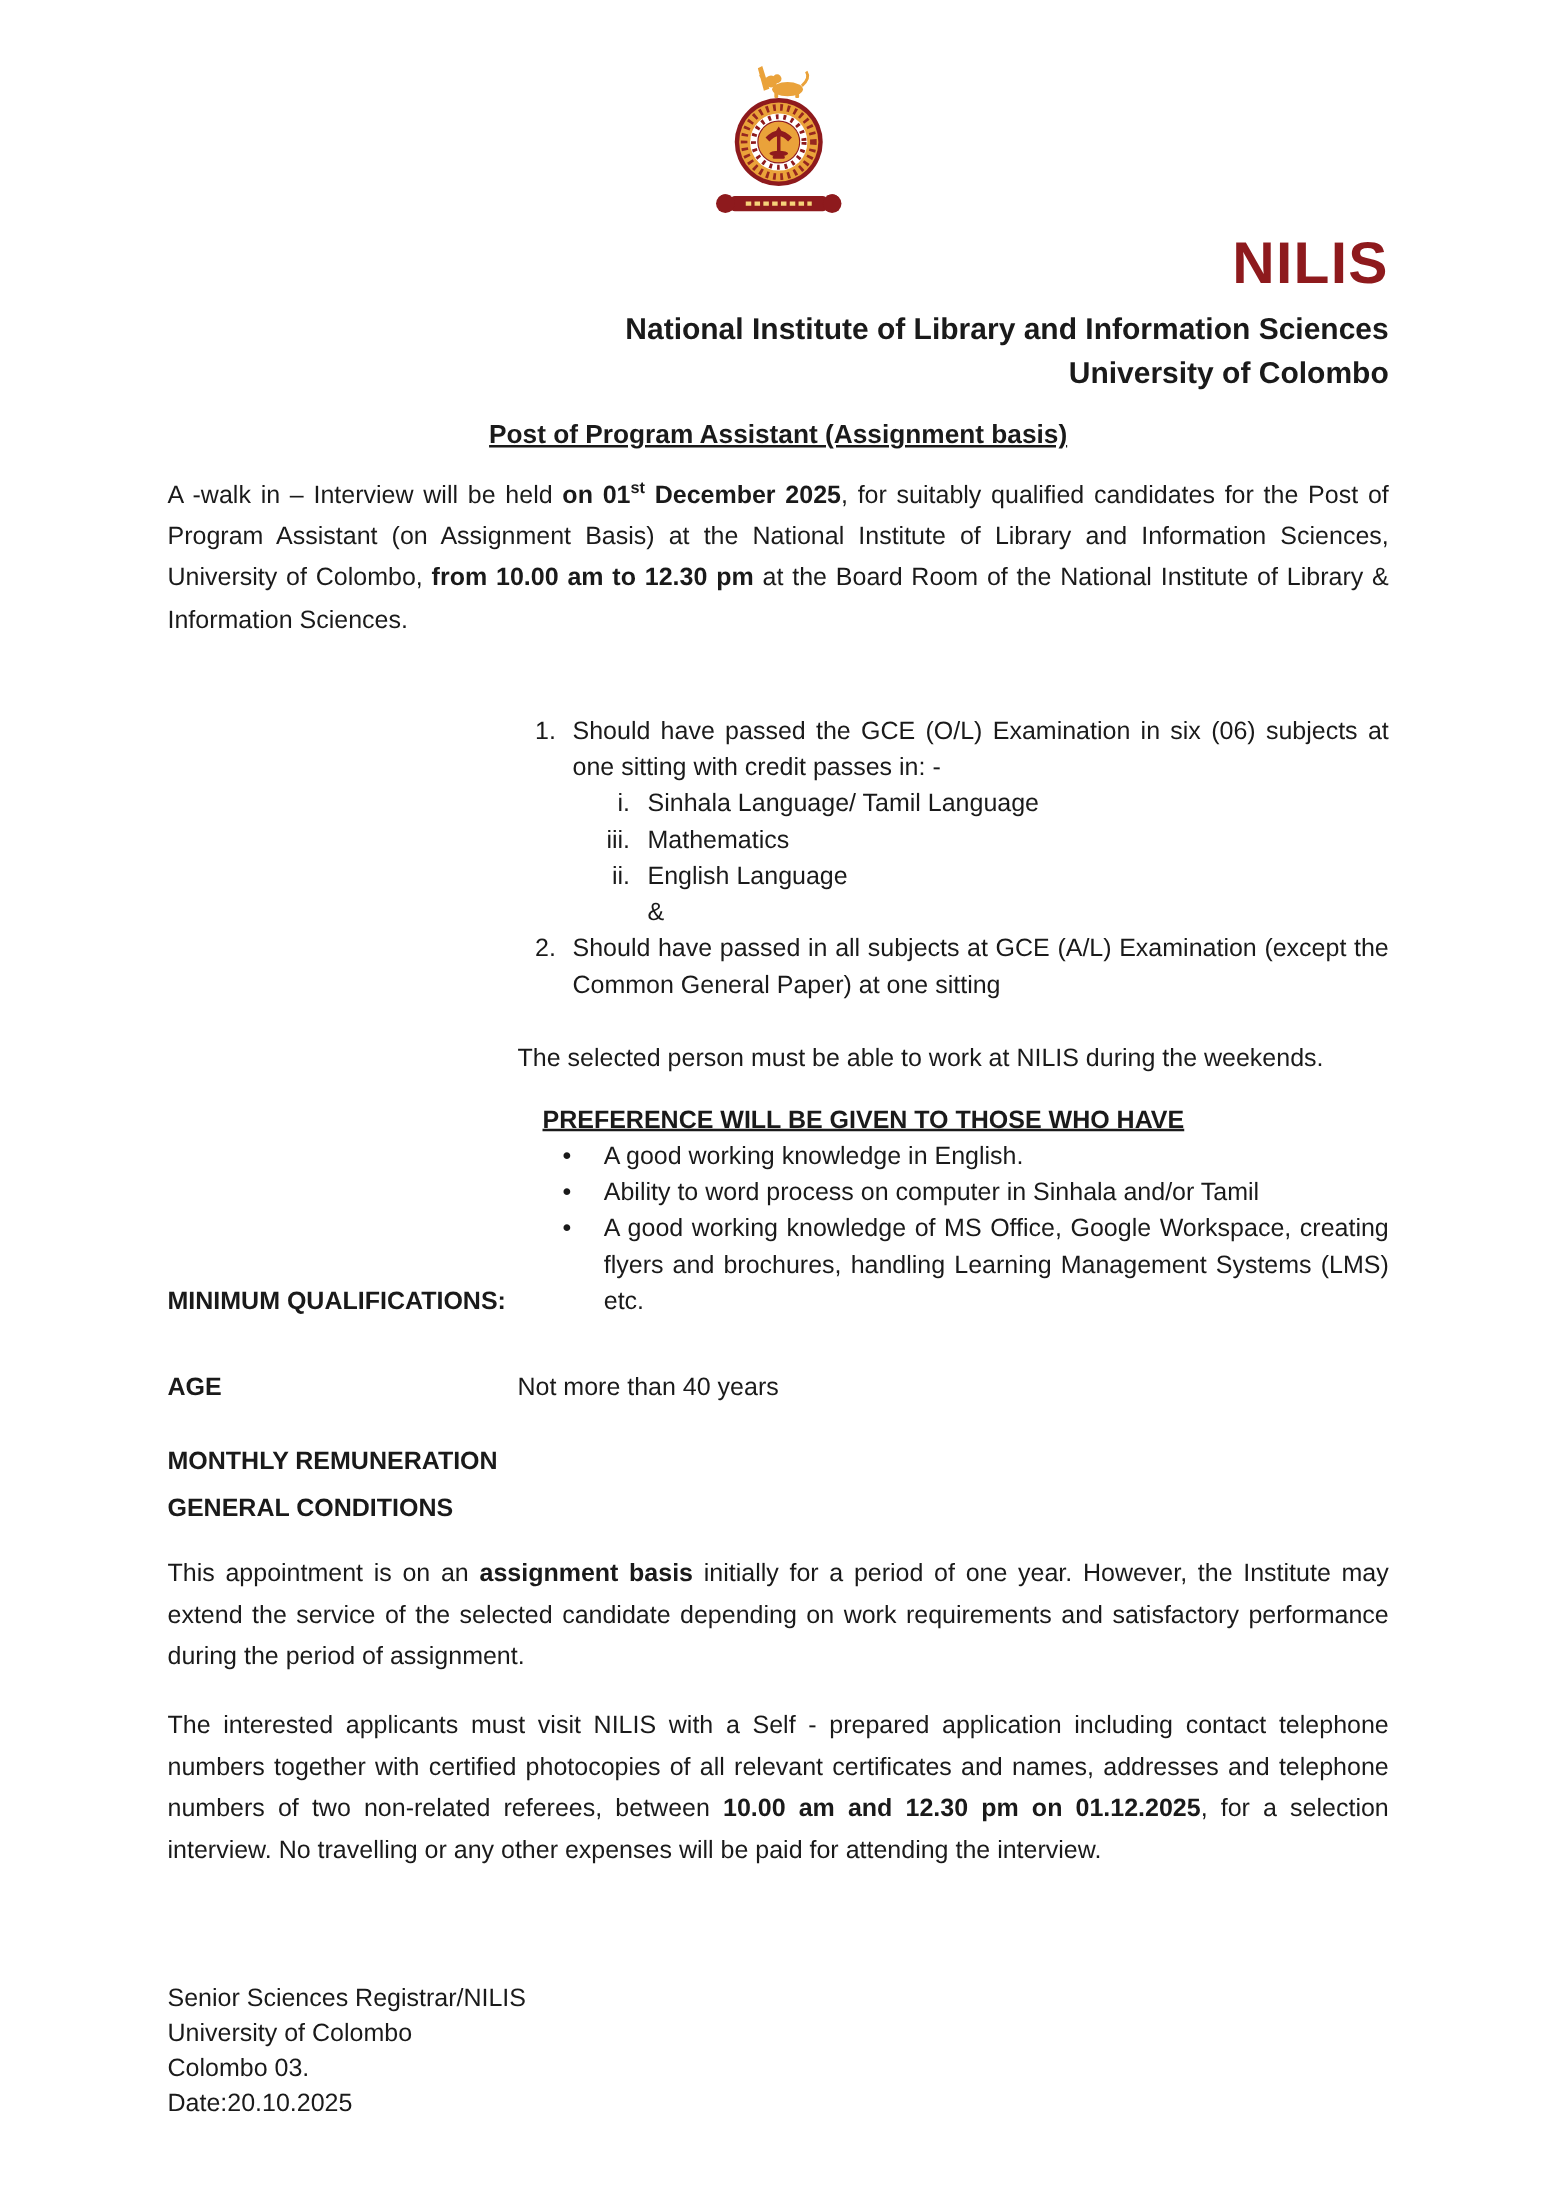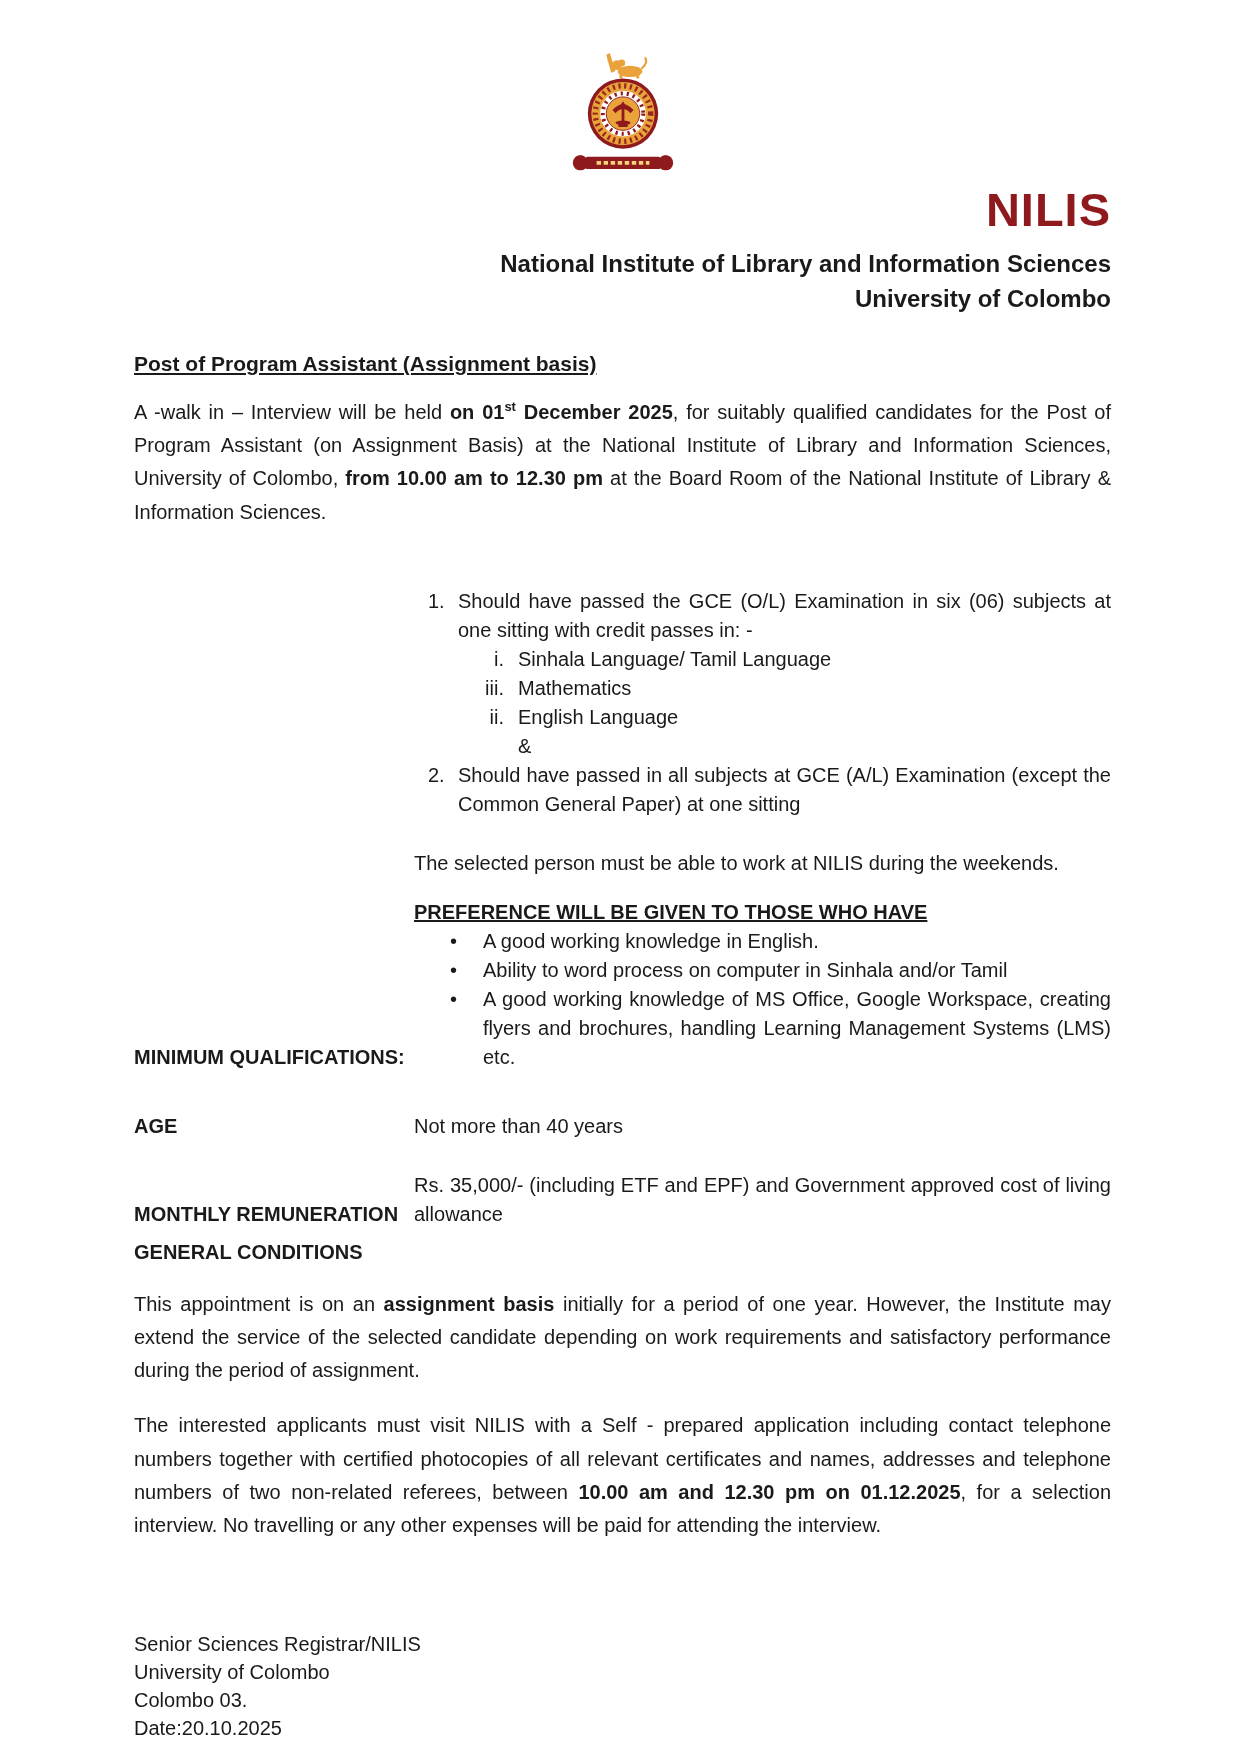--- a/index.html
+++ b/index.html
@@ -7,21 +7,21 @@
   .page{width:1241px;min-height:1755px;box-sizing:border-box;padding:52px 130px 40px 134px;background:#ffffff;}
 
   
   .masthead{text-align:right;}
   .crest{display:block;margin:0 auto;}
   .nilis-wordmark{font-size:47px;font-weight:bold;letter-spacing:1px;color:#8e1a1d;line-height:1;margin-top:2px;}
   .inst-name{font-size:24px;font-weight:bold;margin:16px 0 0;line-height:1.25;}
   .uni-name{font-size:24px;font-weight:bold;margin:5px 0 0;line-height:1.25;}
 
   
-  .post-title-wrap{margin-top:38px;}
+  .post-title-wrap{text-align:center;margin-top:22px;}
   .post-title{font-size:21px;font-weight:bold;text-decoration:underline;}
 
   
   .para{font-size:20px;line-height:1.66;text-align:justify;margin:20px 0 0;}
   .sup{font-size:13px;vertical-align:super;line-height:0;font-weight:bold;}
 
   
   .row{display:flex;align-items:flex-end;}
   .col-label{flex:0 0 280px;width:280px;font-size:20px;font-weight:bold;line-height:1.45;}
   .col-content{flex:1;font-size:20px;line-height:1.45;}
@@ -29,21 +29,21 @@
 
   .num-item{display:flex;padding-left:14px;}
   .num{flex:0 0 30px;}
   .num-text{flex:1;text-align:justify;}
   .roman-list{padding-left:60px;}
   .roman-item{display:flex;}
   .rnum{flex:0 0 30px;text-align:right;margin-right:14px;}
   .amp-line{padding-left:44px;}
 
   .weekend-note{margin-top:30px;text-align:justify;}
-  .pref-heading{font-weight:bold;text-decoration:underline;}
+  .pref-heading{font-weight:bold;text-decoration:underline;margin-left:20px;}
   .bullet-item{display:flex;padding-left:36px;}
   .bullet-dot{flex:0 0 33px;}
   .bullet-text{flex:1;text-align:justify;}
 
   .age-row{margin-top:40px;}
   .rem-row{margin-top:30px;}
   .just{text-align:justify;}
 
   .gc-heading{font-size:20px;font-weight:bold;margin-top:12px;}
   .gc-para1{margin-top:24px;}
@@ -159,21 +159,20 @@
     </div>
   </section>
 
   <section class="row age-row">
     <div class="col-label">AGE</div>
     <div class="col-content">Not more than 40 years</div>
   </section>
 
   <section class="row rem-row">
     <div class="col-label">MONTHLY REMUNERATION</div>
-    <div class="col-content just">Rs. 35,000/- (including ETF and EPF) and Government approved cost of living allowance</div>
   </section>
 
   <div class="gc-heading">GENERAL CONDITIONS</div>
 
   <p class="para gc-para1"><span>This appointment is on an </span><b>assignment basis</b><span> initially for a period of one year. However, the Institute may extend the service of the selected candidate depending on work requirements and satisfactory performance during the period of assignment.</span></p>
 
   <p class="para gc-para2"><span>The interested applicants must visit NILIS with a Self - prepared application including contact telephone numbers together with certified photocopies of all relevant certificates and names, addresses and telephone numbers of two non-related referees, between </span><b>10.00 am and 12.30 pm on 01.12.2025</b><span>, for a selection interview. No travelling or any other expenses will be paid for attending the interview.</span></p>
 
   <footer class="signature">
     <div>Senior Sciences Registrar/NILIS</div>

